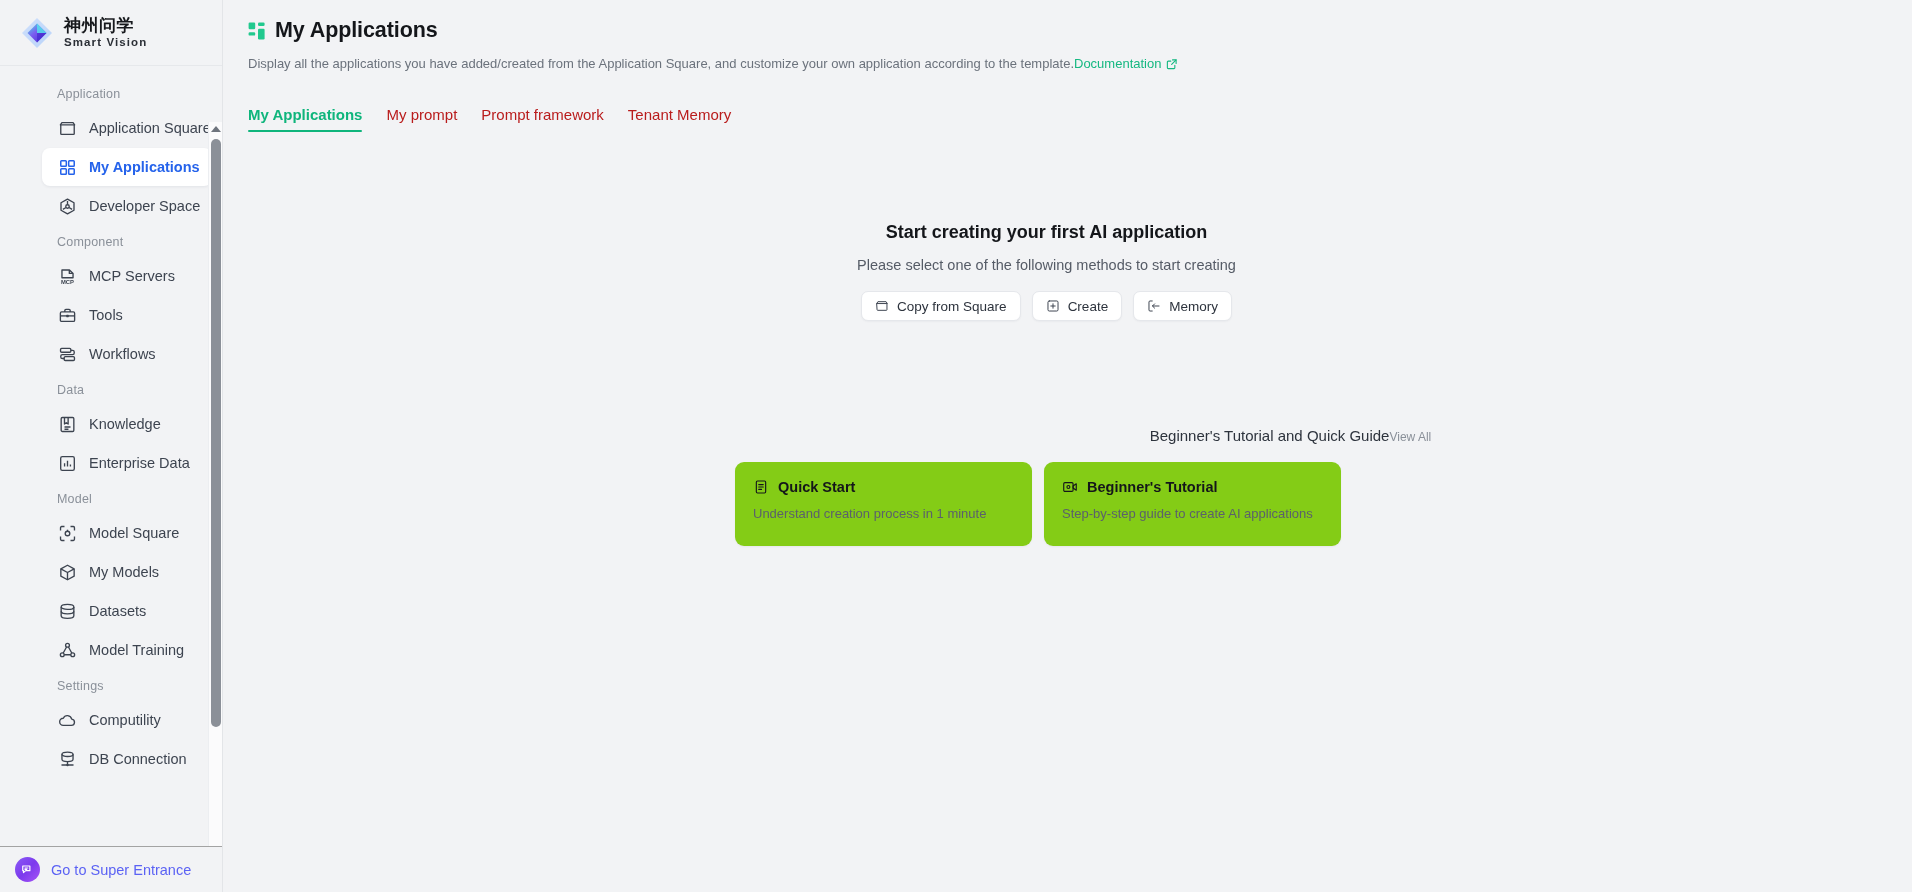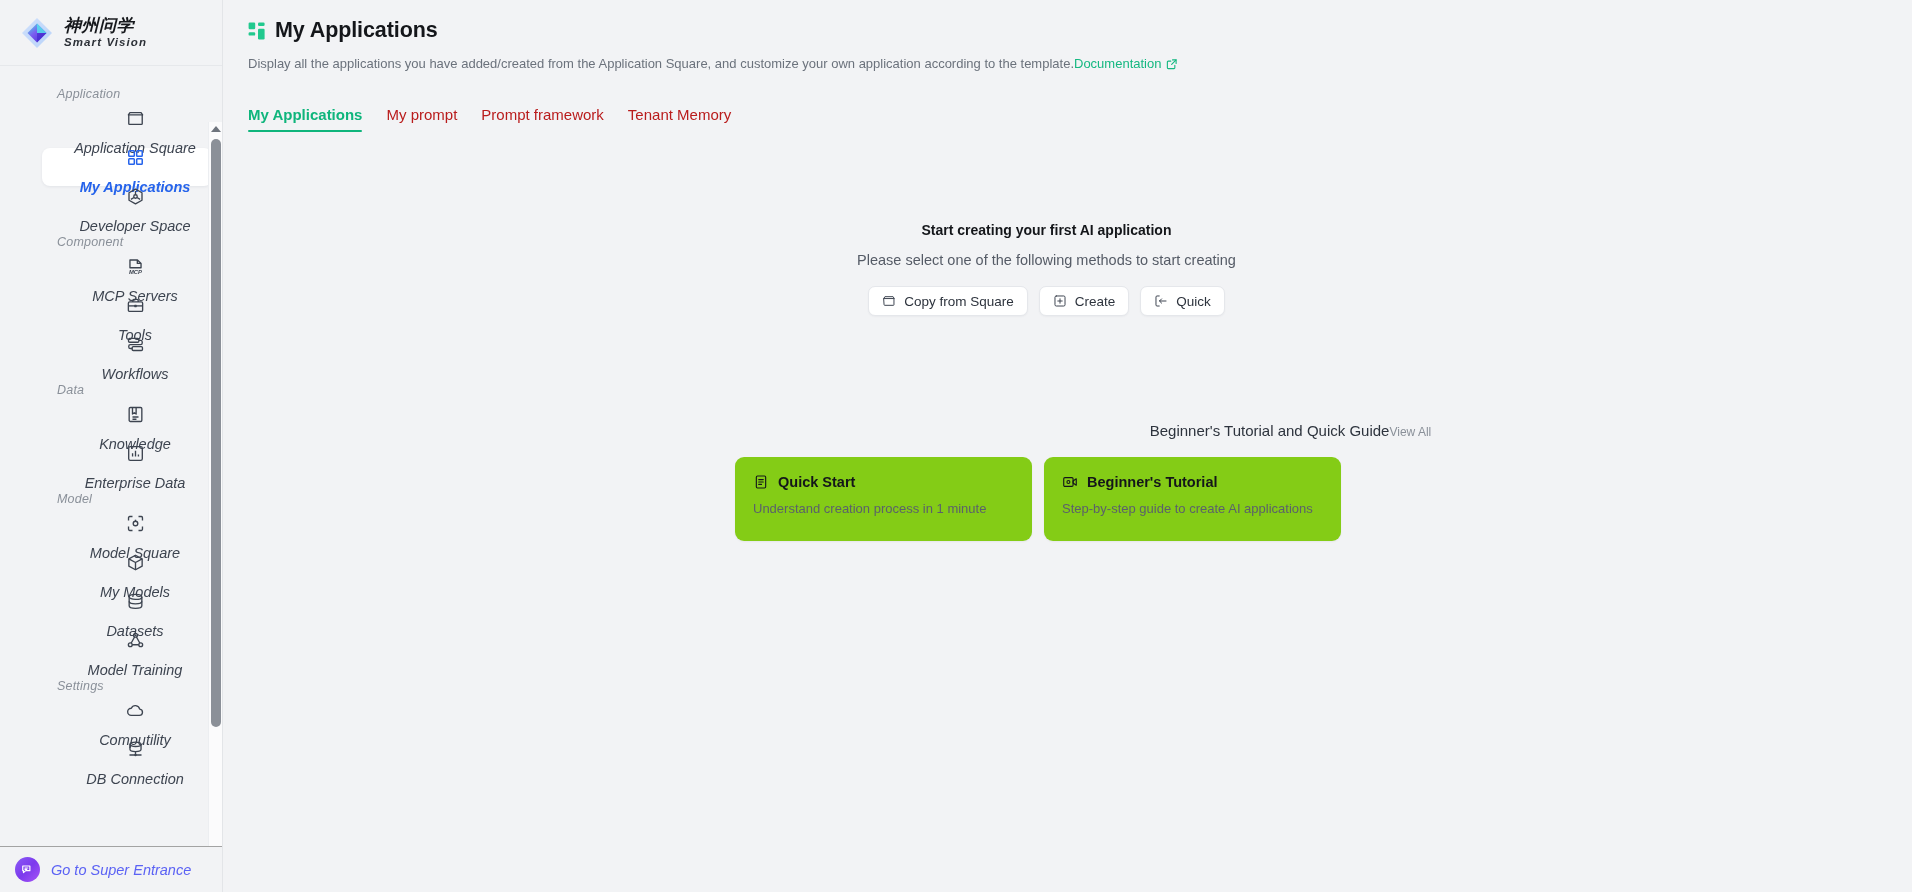--- a/index.html
+++ b/index.html
@@ -13,21 +13,20 @@
   .app { display: flex; width: 1912px; height: 892px; }
 
   
   .sidebar {
     width: 223px; height: 892px;
     background: #f2f3f5;
     border-right: 1px solid #e3e5e8;
     display: flex; flex-direction: column;
     position: relative;
     flex: 0 0 223px;
-    font-style: italic;
   }
   .brand {
     height: 66px; flex: 0 0 66px;
     display: flex; align-items: center;
     padding-left: 19px; gap: 9px;
     border-bottom: 1px solid #e6e8eb;
     background: #f2f3f5;
   }
   .brand-logo { width: 36px; height: 36px; flex: 0 0 36px; position: relative; }
   .brand-text { display: flex; flex-direction: column; justify-content: center; }
@@ -54,21 +53,20 @@
   }
   .nav-item {
     height: 38px;
     margin: 1px 10px;
     border-radius: 8px;
     display: flex; align-items: center;
     padding-left: 16px; gap: 12px;
     cursor: pointer;
     color: #3d4450;
     font-size: 14.5px;
-    flex-direction: column;
   }
   .nav-item .ico { width: 19px; height: 19px; flex: 0 0 19px; display: flex; align-items: center; justify-content: center; }
   .nav-item .ico svg { width: 19px; height: 19px; display: block; }
   .nav-item.active {
     background: #ffffff;
     color: #2563eb;
     font-weight: 700;
     box-shadow: 0 1px 3px rgba(20,30,60,.07);
   }
   .nav-item.active .ico svg { stroke: #2563eb; fill: none; }
@@ -156,21 +154,21 @@
   }
 
   .content { position: relative; }
 
   .empty-state {
     margin-top: 90px;
     display: flex; flex-direction: column; align-items: center;
     transform: translateX(-21px);
   }
   .empty-title {
-    font-size: 14px; font-weight: 700; color: #14161a;
+    font-size: 18px; font-weight: 700; color: #14161a;
   }
   .empty-desc {
     margin-top: 14px;
     font-size: 14.5px; color: #555b66;
   }
   .empty-actions {
     margin-top: 18px;
     display: flex; gap: 11px;
   }
   .btn {
@@ -494,21 +492,21 @@
             <span>Create</span>
           </button>
 
           <button class="btn">
             <span>
               <svg viewBox="0 0 24 24" fill="none" stroke="#3d4450" stroke-width="1.7" stroke-linecap="round" stroke-linejoin="round">
                 <path d="M9 3.4H5.2a1.8 1.8 0 0 0-1.8 1.8v13.6a1.8 1.8 0 0 0 1.8 1.8H9"></path>
                 <path d="M20.6 12H9.4M13 8.4 9.4 12l3.6 3.6"></path>
               </svg>
             </span>
-            <span>Quick</span>
+            <span>Memory</span>
           </button>
         </div>
       </div>
 
       <div class="guide">
         <div class="guide-head">
           <span class="guide-title">Beginner's Tutorial and Quick Guide</span>
           <span class="guide-viewall">View All</span>
         </div>
 

